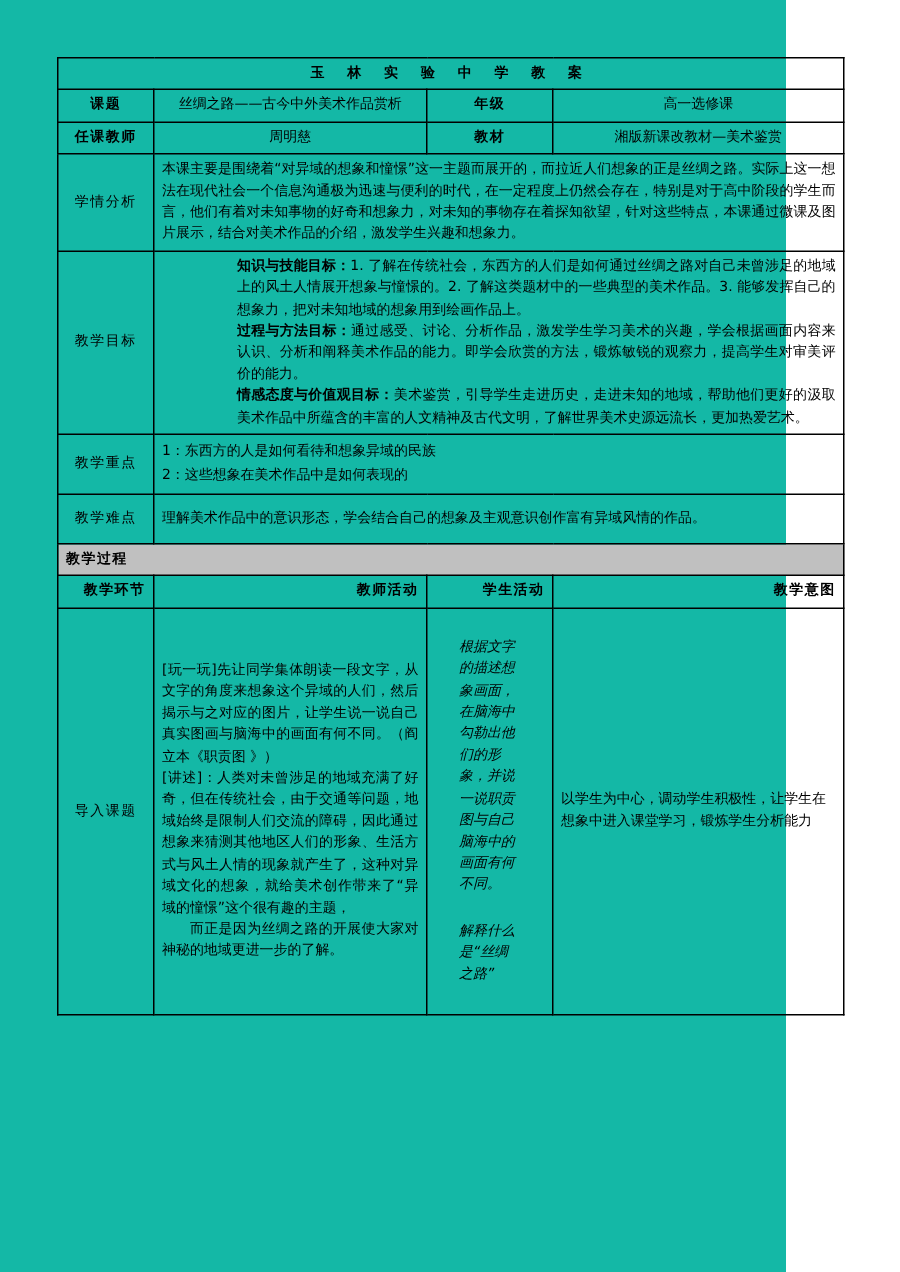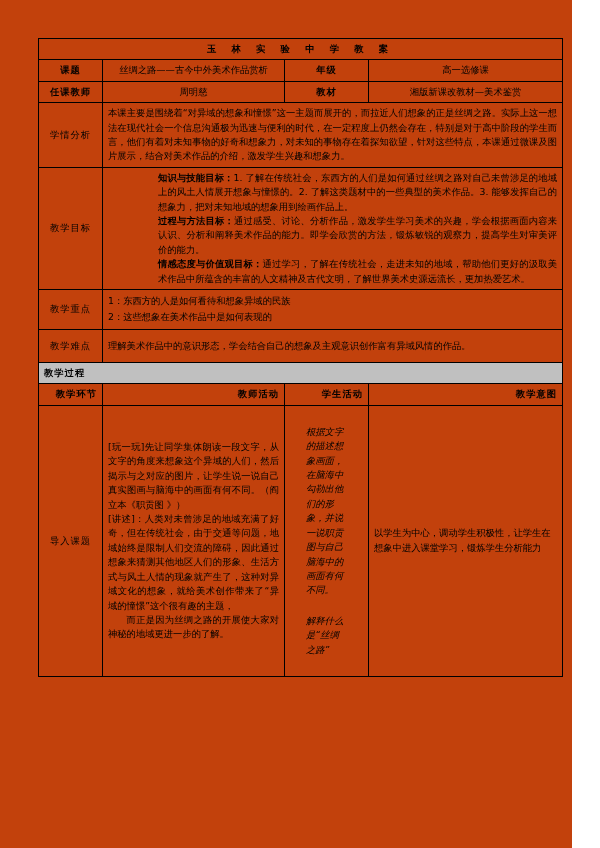--- a/index.html
+++ b/index.html
@@ -8,25 +8,25 @@
     background: #ffffff;
   }
   body {
     width: 600px;
     height: 848px;
     font-family: "DejaVu Sans", "Liberation Sans", sans-serif;
     color: #000000;
     overflow: hidden;
   }
   .page {
-    width: 572px;
+    width: 524px;
     height: 848px;
     box-sizing: border-box;
     padding: 38px 38px 0 38px;
-    background: #c2410c;
+    background: #14b8a6;
   }
   table.doc {
     width: 524px;
     border-collapse: collapse;
     table-layout: fixed;
   }
   table.doc td {
     border: 1px solid #000000;
     vertical-align: middle;
     padding: 3px 5px;
@@ -172,21 +172,21 @@
     <tr>
       <td class="lbl-mid">教学目标</td>
       <td class="para" colspan="3">
         <p class="hang">
           <span class="obj-head">知识与技能目标：</span><span>1. 了解在传统社会，东西方的人们是如何通过丝绸之路对自己未曾涉足的地域上的风土人情展开想象与憧憬的。2. 了解这类题材中的一些典型的美术作品。3. 能够发挥自己的想象力，把对未知地域的想象用到绘画作品上。</span>
         </p>
         <p class="hang">
           <span class="obj-head">过程与方法目标：</span><span>通过感受、讨论、分析作品，激发学生学习美术的兴趣，学会根据画面内容来认识、分析和阐释美术作品的能力。即学会欣赏的方法，锻炼敏锐的观察力，提高学生对审美评价的能力。</span>
         </p>
         <p class="hang">
-          <span class="obj-head">情感态度与价值观目标：</span><span>通过学习，了解在传统社会，走进未知的地域，帮助他们更好的汲取美术作品中所蕴含的丰富的人文精神及古代文明，了解世界美术史源远流长，更加热爱艺术。</span>
+          <span class="obj-head">情感态度与价值观目标：</span><span>美术鉴赏，引导学生走进历史，走进未知的地域，帮助他们更好的汲取美术作品中所蕴含的丰富的人文精神及古代文明，了解世界美术史源远流长，更加热爱艺术。</span>
         </p>
       </td>
     </tr>
 
     <tr>
       <td class="lbl-mid">教学重点</td>
       <td class="para" colspan="3">
         <p class="focus-line">1：东西方的人是如何看待和想象异域的民族</p>
         <p class="focus-line">2：这些想象在美术作品中是如何表现的</p>
       </td>

